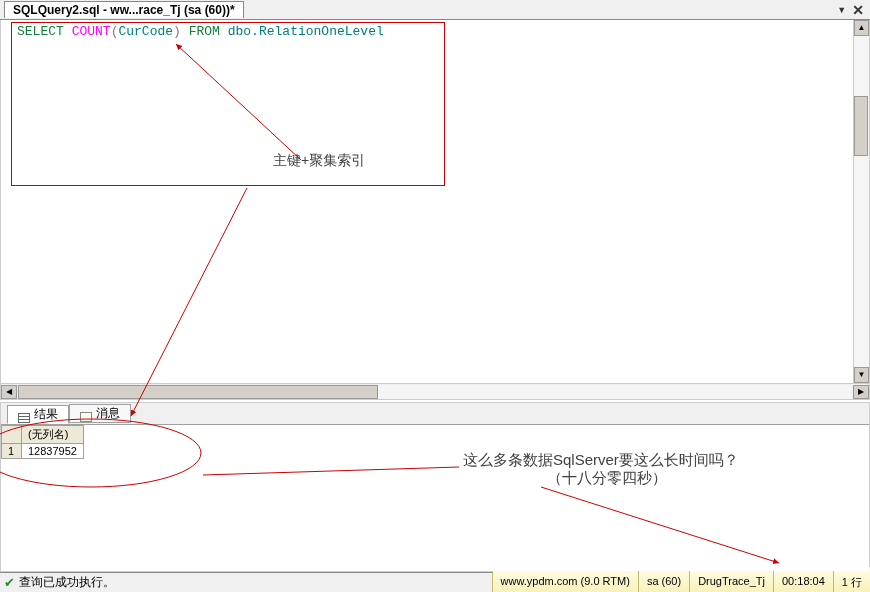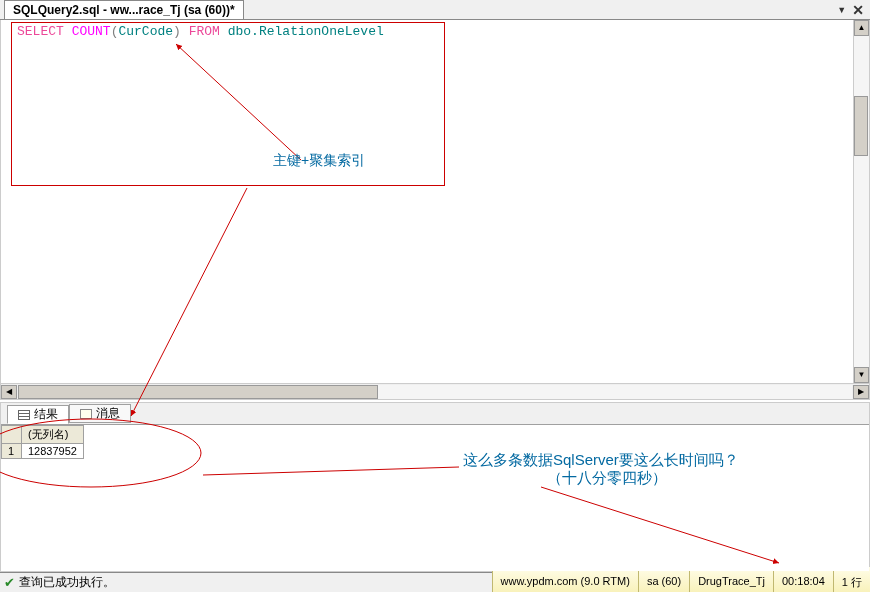--- a/index.html
+++ b/index.html
@@ -7,20 +7,21 @@
     font-family: "Microsoft YaHei", Tahoma, Arial, sans-serif;
     font-size: 12px;
     background: #fff;
     width: 870px;
     height: 592px;
     overflow: hidden;
     position: relative;
   }
   .tab-bar {
     display: flex;
+    align-items: center;
     background: #f0f0f0;
     border-bottom: 1px solid #888;
     height: 20px;
     padding-left: 4px;
   }
   .tab {
     background: #fff;
     border: 1px solid #888;
     border-bottom: none;
     padding: 1px 8px;
@@ -56,21 +57,21 @@
   .editor-content {
     position: absolute;
     left: 16px;
     top: 4px;
     right: 16px;
     bottom: 16px;
     font-family: Consolas, "Courier New", monospace;
     font-size: 13px;
     overflow: hidden;
   }
-  .kw-select, .kw-from { color: #ec4899; }
+  .kw-select, .kw-from { color: #15803d; }
   .kw-count { color: #ff00ff; margin-top: 8px; }
   .paren { color: #808080; }
   .col { color: #008080; }
   .tbl { color: #008080; }
   .hscroll {
     position: absolute;
     left: 0; right: 0; bottom: 0;
     height: 16px;
     background: #efefef;
     border-top: 1px solid #ccc;
@@ -141,21 +142,21 @@
     display: flex;
     align-items: center;
     background: #f0f0f0;
     border-bottom: 1px solid #a0a0a0;
     height: 22px;
     padding-left: 6px;
     gap: 0;
   }
   .rtab {
     display: flex;
-    align-items: center;
+    align-items: flex-end;
     gap: 4px;
     padding: 0 10px;
     border: 1px solid #a0a0a0;
     background: #f8f8f8;
     font-size: 12px;
   }
   .rtab.active {
     background: #fff;
     border-bottom: 1px solid #fff;
     position: relative;
@@ -222,21 +223,21 @@
     font-size: 11px;
   }
   
   .annotation-box {
     position: absolute;
     border: 1px solid #cc0000;
     pointer-events: none;
   }
   .anno-text {
     position: absolute;
-    color: #0369a1;
+    color: #404040;
     font-size: 14px;
     pointer-events: none;
     white-space: nowrap;
   }
   svg.anno-line { position: absolute; pointer-events: none; }
 </style>
 </head>
 <body>
 
 <div class="tab-bar">

